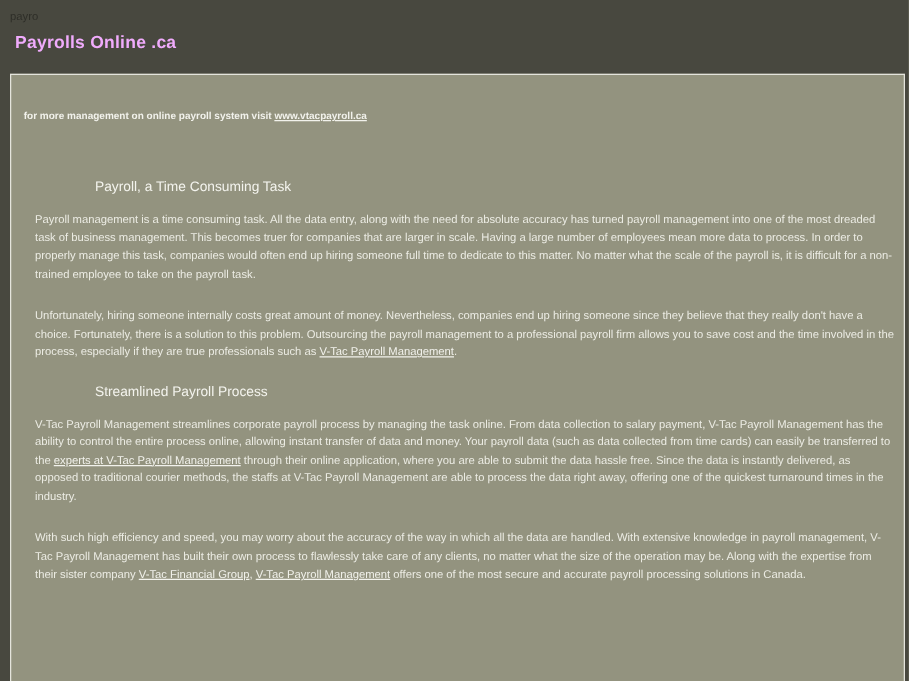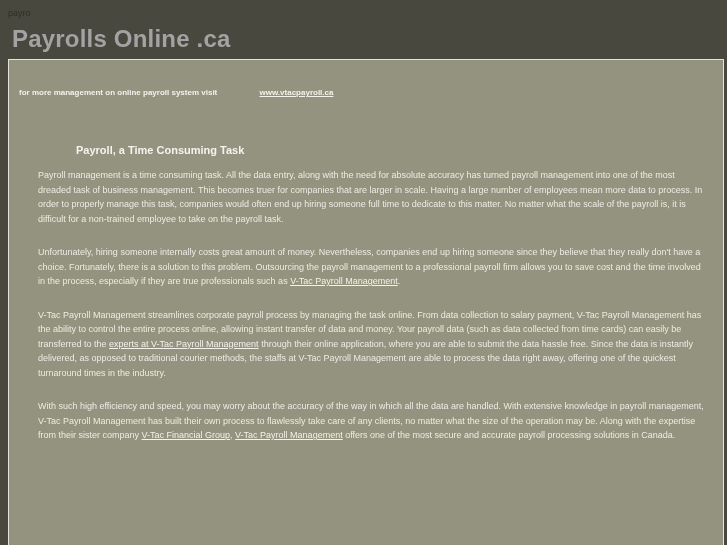--- a/index.html
+++ b/index.html
@@ -9,44 +9,44 @@
     font-family:"Liberation Sans", sans-serif;
     color:#e8e8e0;
     position:relative;
   }
   .tiny-label {
     position:absolute; left:8px; top:8px;
     font-size:9px; color:#2e2e28;
   }
   .site-title {
     position:absolute; left:12px; top:25px;
-    font-size:24px; font-weight:bold; color:#a3a3a3;
+    font-size:14px; font-weight:bold; color:#f0abfc;
     letter-spacing:0.2px; margin:0;
   }
   .content-box {
     position:absolute; left:8px; top:59px;
     width:716px; height:500px;
     background:#93937f;
     border:1px solid #e4e4dc;
     box-sizing:border-box;
   }
   .info-line {
     position:absolute; left:10px; top:28px;
     font-size:8px; font-weight:bold; color:#f2f2ec;
   }
-  .info-line a { color:#f2f2ec; text-decoration:underline;margin-left:40px; }
+  .info-line a { color:#f2f2ec; text-decoration:underline; }
   .sections { position:absolute; left:19px; top:84px; width:688px; }
   .section { margin:0 0 19px 0; }
   .section h2 {
-    font-size:11px; font-weight:bold; color:#f4f4ee;
+    font-size:11px; font-weight:normal; color:#f4f4ee;
     margin:0 0 12px 0;
     padding-left:48px;
   }
   .section p {
-    font-size:9px; line-height:14.5px; color:#ecece4; margin:10px;
+    font-size:9px; line-height:14.5px; color:#ecece4; margin:0;
   }
   .section p a { color:#f2f2ec; }
 </style>
 </head>
 <body>
 
 <div class="tiny-label">payro</div>
 <h1 class="site-title">Payrolls Online .ca</h1>
 
 <div class="content-box">
@@ -58,20 +58,21 @@
     <div class="section">
       <h2>Payroll, a Time Consuming Task</h2>
       <p>Payroll management is a time consuming task. All the data entry, along with the need for absolute accuracy has turned payroll management into one of the most dreaded task of business management. This becomes truer for companies that are larger in scale. Having a large number of employees mean more data to process. In order to properly manage this task, companies would often end up hiring someone full time to dedicate to this matter. No matter what the scale of the payroll is, it is difficult for a non-trained employee to take on the payroll task.</p>
     </div>
 
     <div class="section">
       <p><span>Unfortunately, hiring someone internally costs great amount of money. Nevertheless, companies end up hiring someone since they believe that they really don't have a choice. Fortunately, there is a solution to this problem. Outsourcing the payroll management to a professional payroll firm allows you to save cost and the time involved in the process, especially if they are true professionals such as </span><a href="#">V-Tac Payroll Management</a><span>.</span></p>
     </div>
 
     <div class="section">
+      <h2>Streamlined Payroll Process</h2>
       <p><span>V-Tac Payroll Management streamlines corporate payroll process by managing the task online. From data collection to salary payment, V-Tac Payroll Management has the ability to control the entire process online, allowing instant transfer of data and money. Your payroll data (such as data collected from time cards) can easily be transferred to the </span><a href="#">experts at V-Tac Payroll Management</a><span> through their online application, where you are able to submit the data hassle free. Since the data is instantly delivered, as opposed to traditional courier methods, the staffs at V-Tac Payroll Management are able to process the data right away, offering one of the quickest turnaround times in the industry.</span></p>
     </div>
 
     <div class="section">
       <p><span>With such high efficiency and speed, you may worry about the accuracy of the way in which all the data are handled. With extensive knowledge in payroll management, V-Tac Payroll Management has built their own process to flawlessly take care of any clients, no matter what the size of the operation may be. Along with the expertise from their sister company </span><a href="#">V-Tac Financial Group</a><span>, </span><a href="#">V-Tac Payroll Management</a><span> offers one of the most secure and accurate payroll processing solutions in Canada.</span></p>
     </div>
   </div>
 </div>
 
 </body></html>

